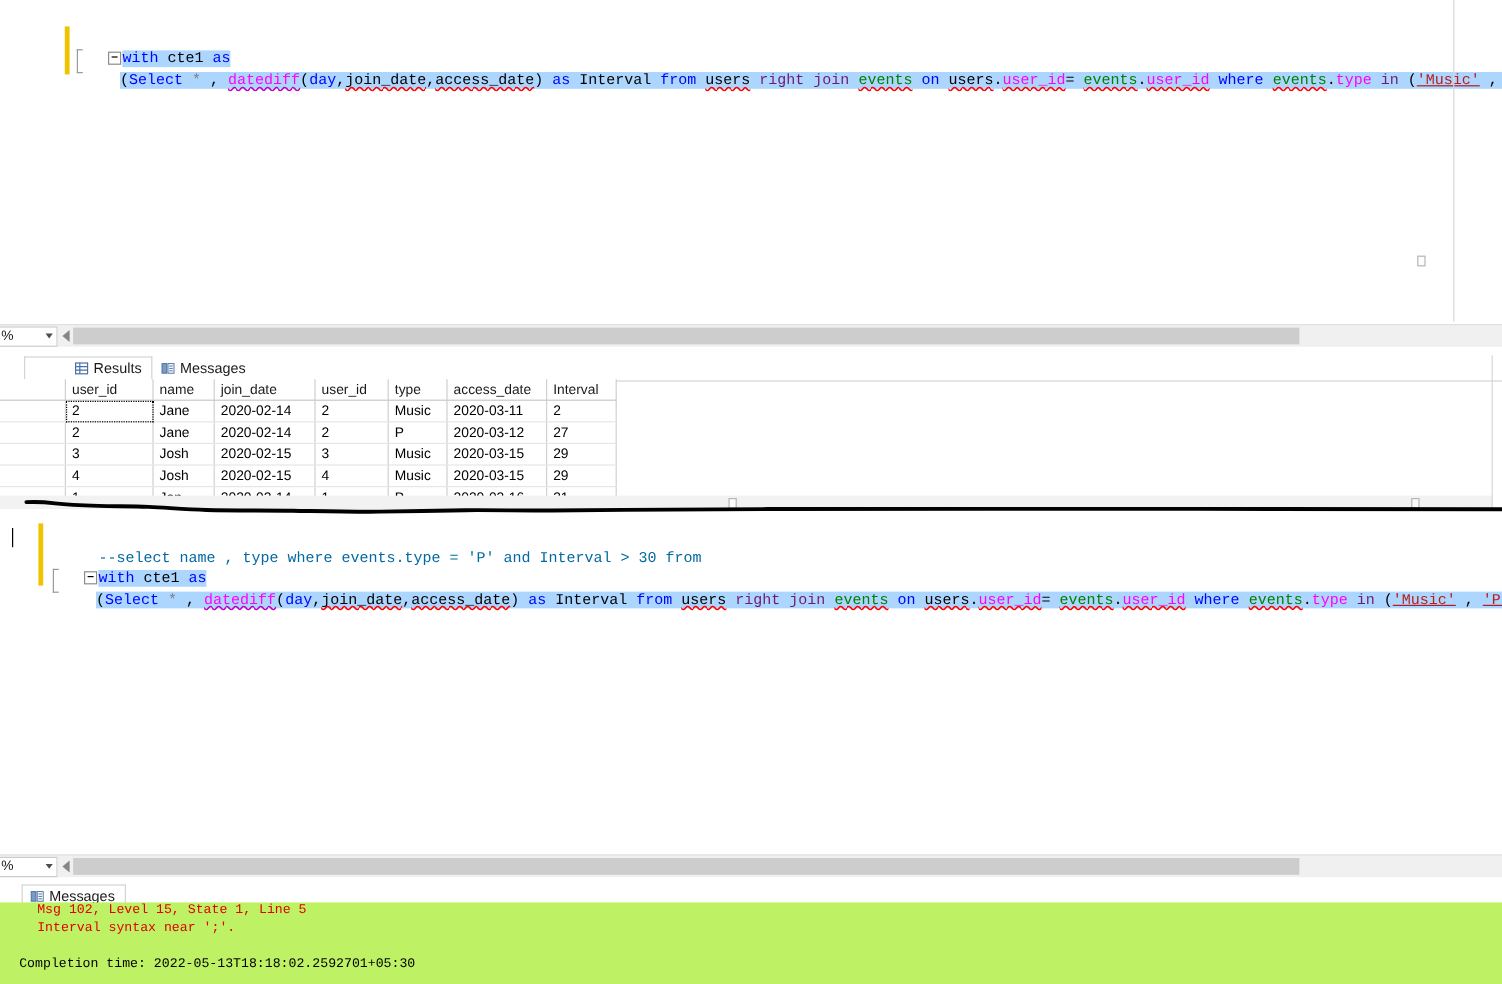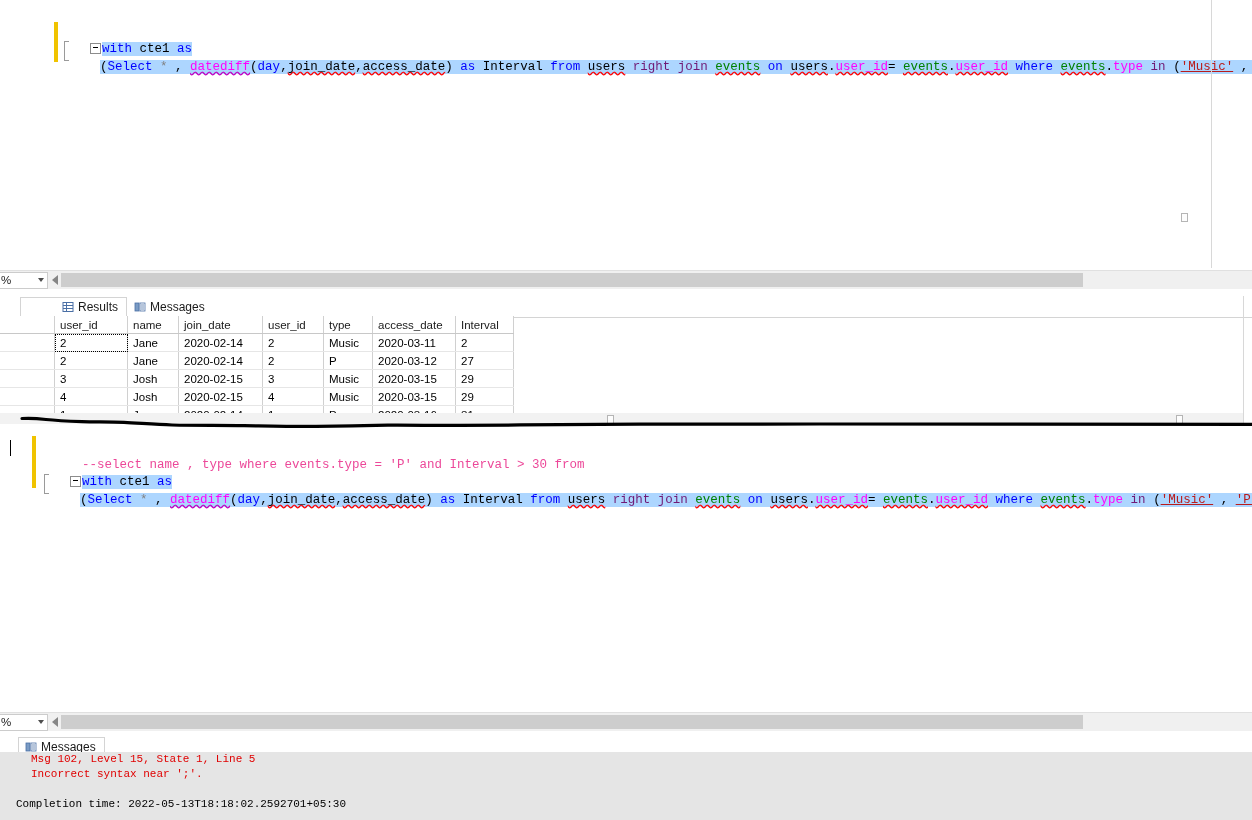--- a/index.html
+++ b/index.html
@@ -43,21 +43,21 @@
   }
 
   
   .kw      { color: #0000ff; }          
   .kw-gray { color: #701a75; }          
   .fn      { color: #ff00ff; text-align: right; }          
   .tbl     { color: #008000; }          
   .col     { color: #ff00ff; }          
   .str     { color: #b91c1c; text-decoration: underline; }          
   .plain   { color: #000000; }
-  .cmt     { color: #ec4899; }          
+  .cmt     { color: #0369a1; }          
   .star    { color: #808080; }
 
   
   .sel { background: #add6ff; }
 
   
   .sq-red { text-decoration: underline wavy #ff0000; text-decoration-skip-ink: none; }
   .sq-pur { text-decoration: underline wavy #c000c0; text-decoration-skip-ink: none; }
 
   
@@ -200,21 +200,21 @@
     border-right: 1px solid #d0d0d0;
   }
   .cell-selected {
     outline: 1px dotted #000;
     outline-offset: -1px;
   }
 
   
   .msg-pane {
     position: absolute;
-    background: #e5e5e5;
+    background: #bef264;
     font-family: "Liberation Mono", "DejaVu Sans Mono", monospace;
     font-size: 11px;
     line-height: 15px;
   }
   .msg-error { color: #e00000; white-space: pre; }
   .msg-info  { color: #000000; white-space: pre; }
 
   
   .annotation {
     position: absolute;
@@ -431,16 +431,16 @@
         <line x1="7" y1="6" x2="10" y2="6" stroke="#4a6fa5" stroke-width="0.8"></line>
         <line x1="7" y1="8" x2="10" y2="8" stroke="#4a6fa5" stroke-width="0.8"></line>
       </svg>
     </span>
     <span>Messages</span>
   </div>
 </div>
 
 <div class="msg-pane" style="left:0px; top:752px; width:1252px; height:68px;">
   <div class="msg-error" style="margin-left:31px;">Msg 102, Level 15, State 1, Line 5</div>
-  <div class="msg-error" style="margin-left:31px;">Incorrect syntax near ';'.</div>
+  <div class="msg-error" style="margin-left:31px;">Interval syntax near ';'.</div>
   <div class="msg-info" style="height:15px;">&nbsp;</div>
   <div class="msg-info" style="margin-left:16px;">Completion time: 2022-05-13T18:18:02.2592701+05:30</div>
 </div>
 
 </body></html>

